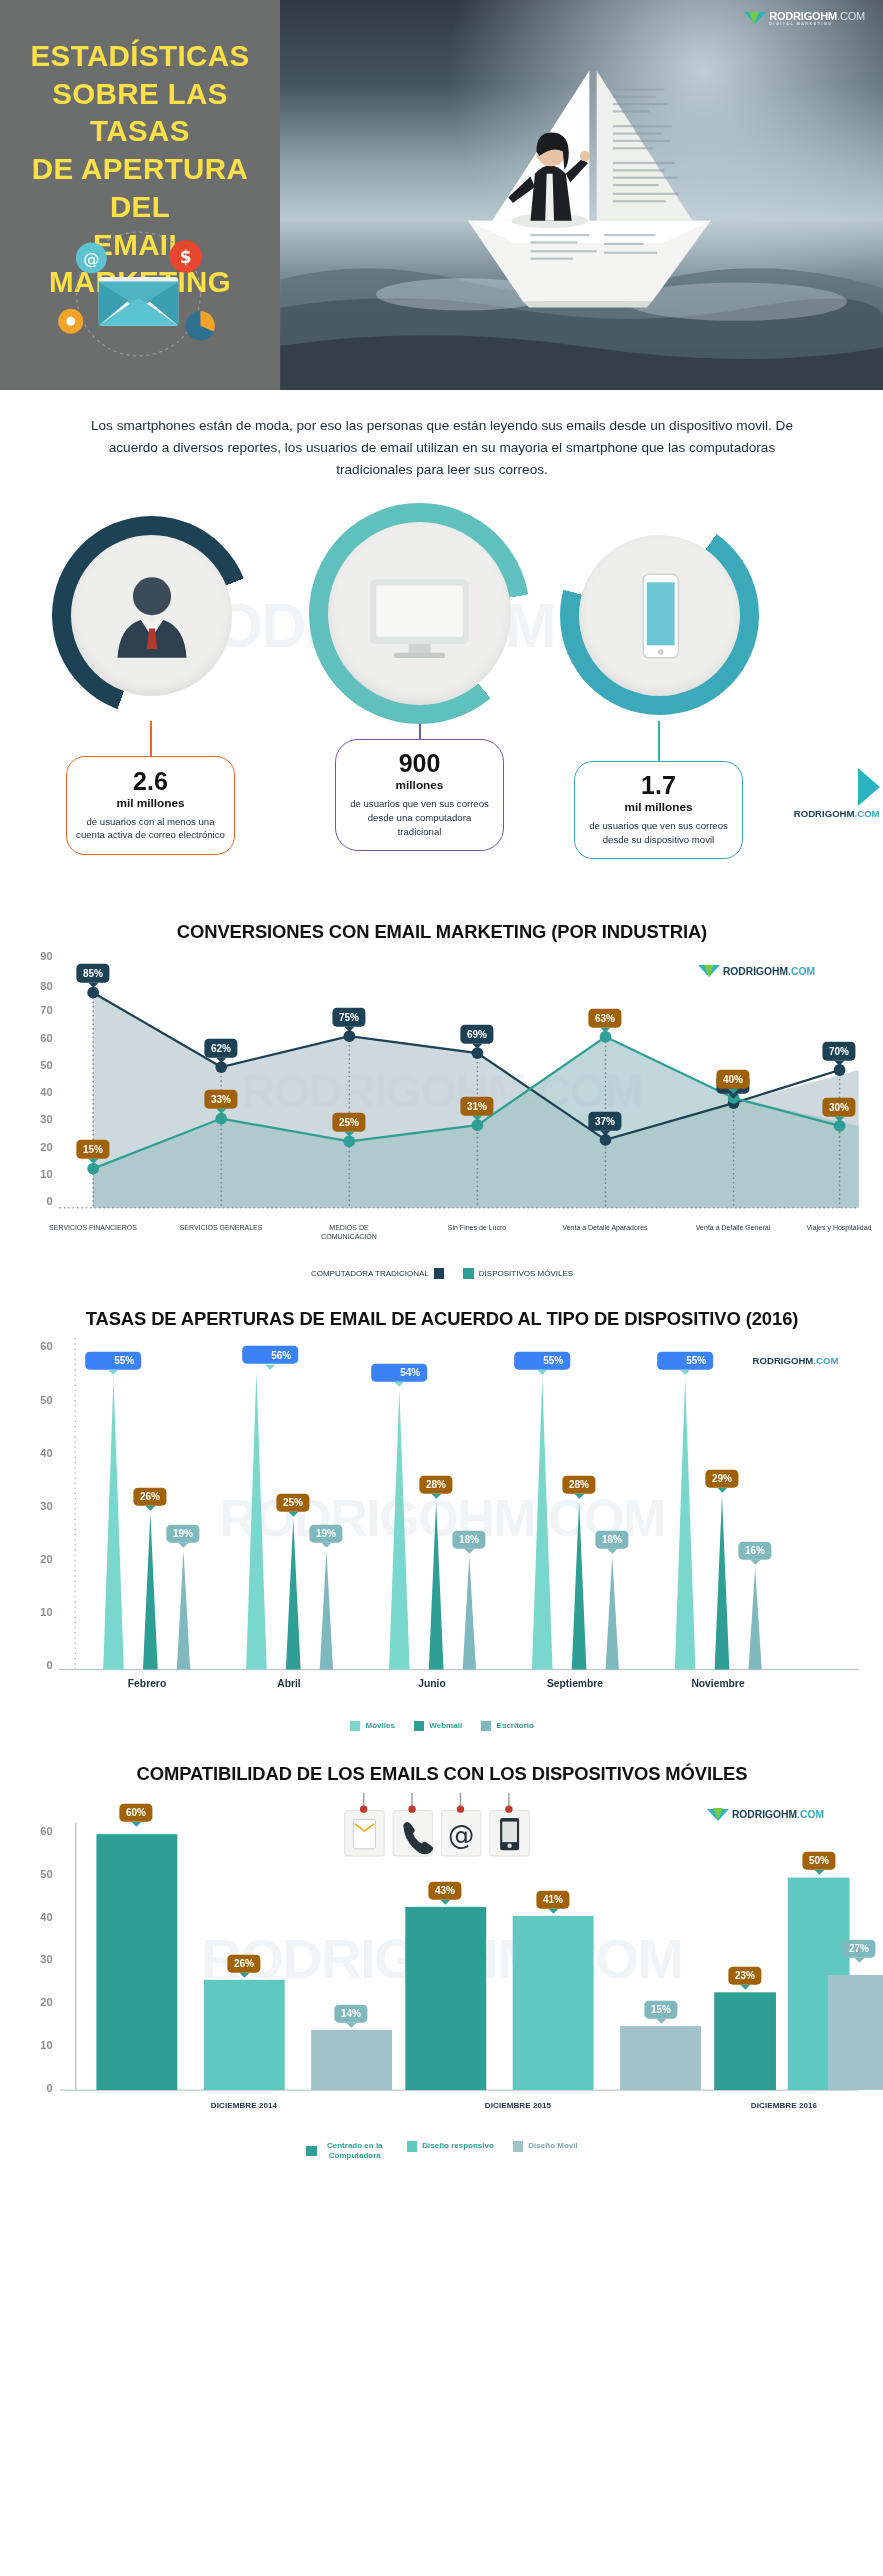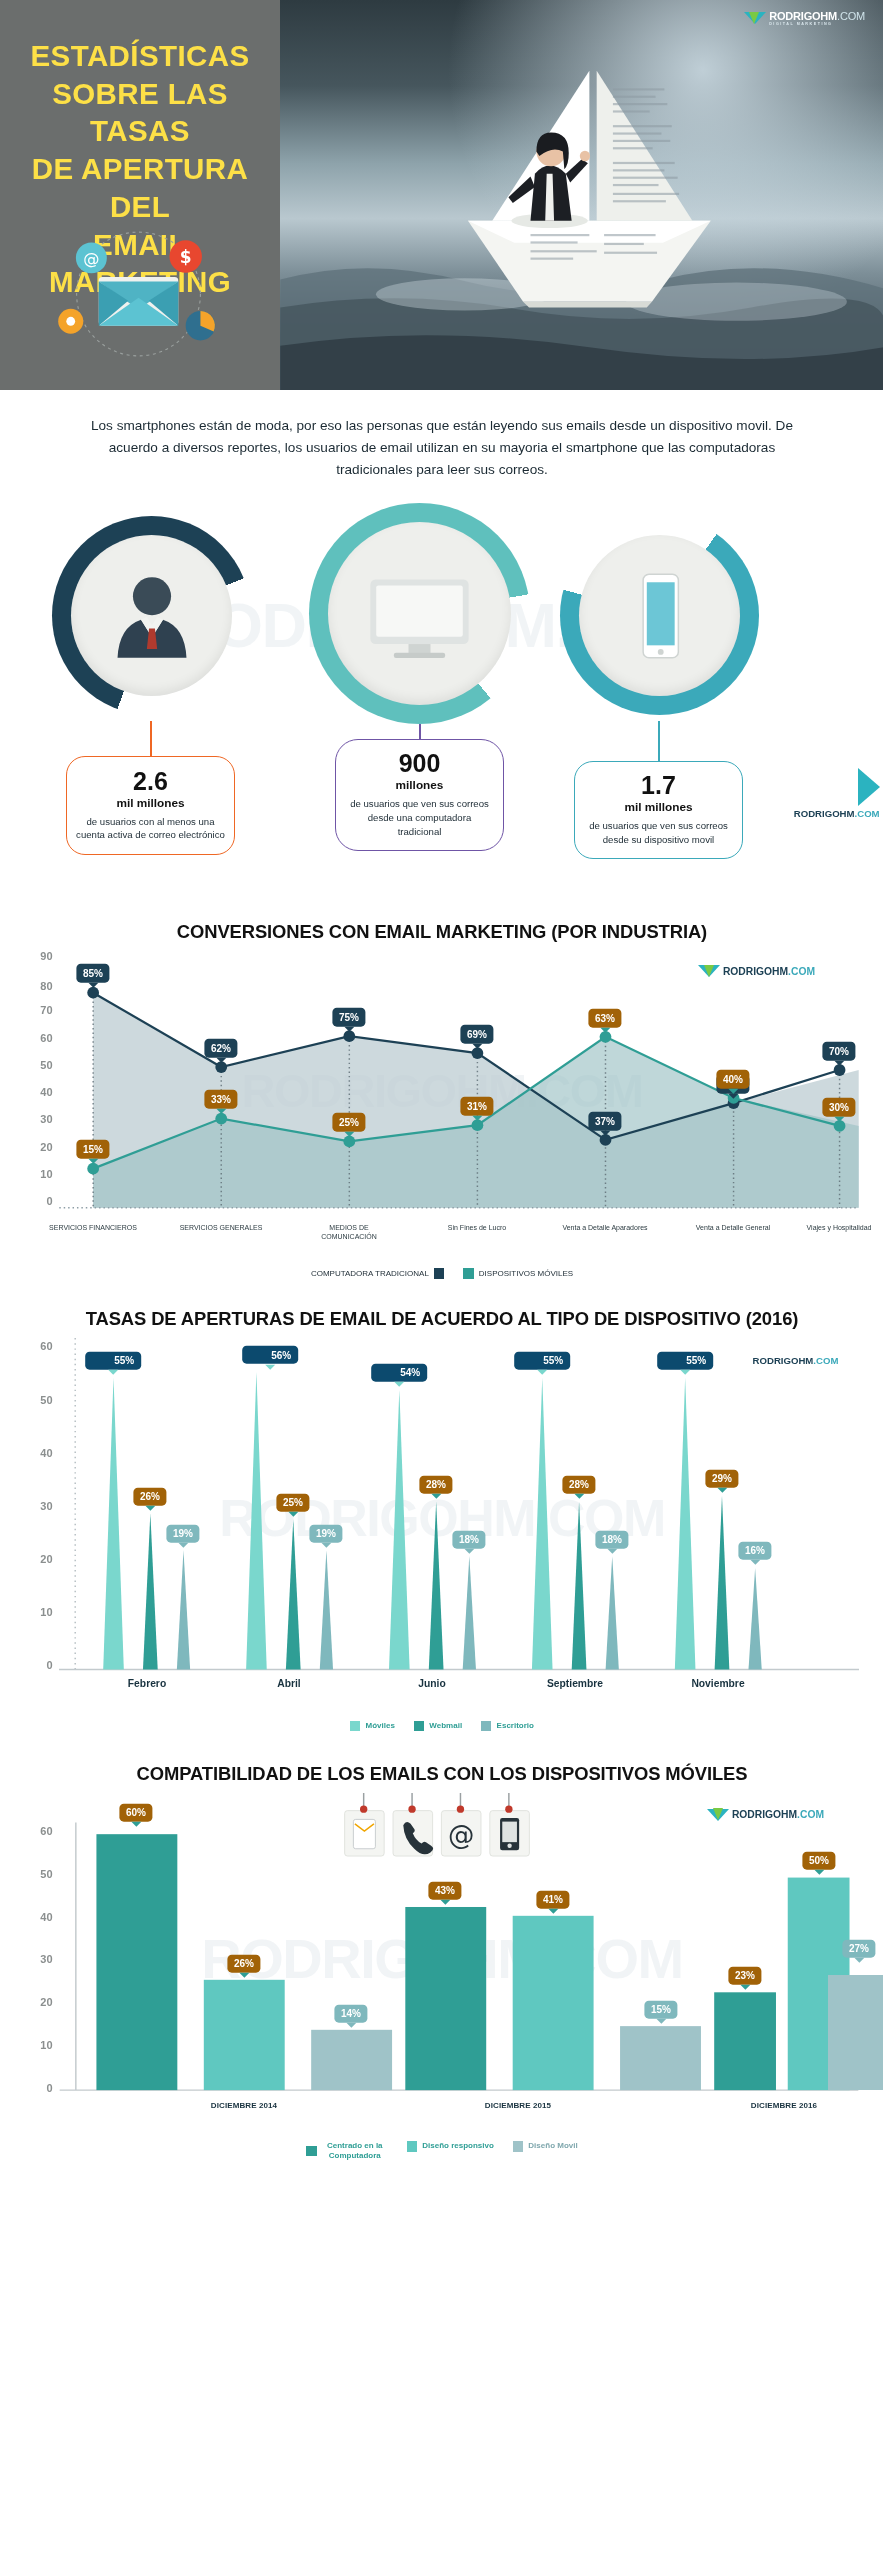--- a/index.html
+++ b/index.html
@@ -142,21 +142,21 @@
     position: absolute; transform: translate(-50%, -100%);
     background: #1d4155; color: #fff; font-size: 10px; font-weight: bold;
     padding: 3.7px 6.6px; border-radius: 4.4px; white-space: nowrap;
   }
   .bub::after {
     content:""; position:absolute; left:50%; bottom:-5.2px; transform: translateX(-50%);
     border-left: 5.2px solid transparent; border-right: 5.2px solid transparent;
     border-top: 5.9px solid #1d4155;
   }
   .bub.t { background:#a16207; } .bub.t::after { border-top-color:#2f9e95; }
-  .bub.mint { background:#0c4a6e;padding-left:29px; } .bub.mint::after{ border-top-color:#7ad7cd; }
+  .bub.mint { background:#3b82f6;padding-left:29px; } .bub.mint::after{ border-top-color:#7ad7cd; }
   .bub.grey { background:#7fb8bd; } .bub.grey::after{ border-top-color:#7fb8bd; }
 
   .xlabel {
     position: absolute; transform: translateX(-50%);
     font-size: 7px; color: #2b3a40; text-align: center; line-height: 1.25;
     width: 88px;
   }
   .legend { display:flex; justify-content:center; gap: 19px; align-items:flex-start; margin-top: 4.4px; }
   .legend-item { display:flex; align-items:center; gap:5.2px; font-size: 8px; color:#23313a; line-height:1.25;}
   .swatch { width: 10.3px; height: 10.3px; flex: 0 0 10.3px; }

